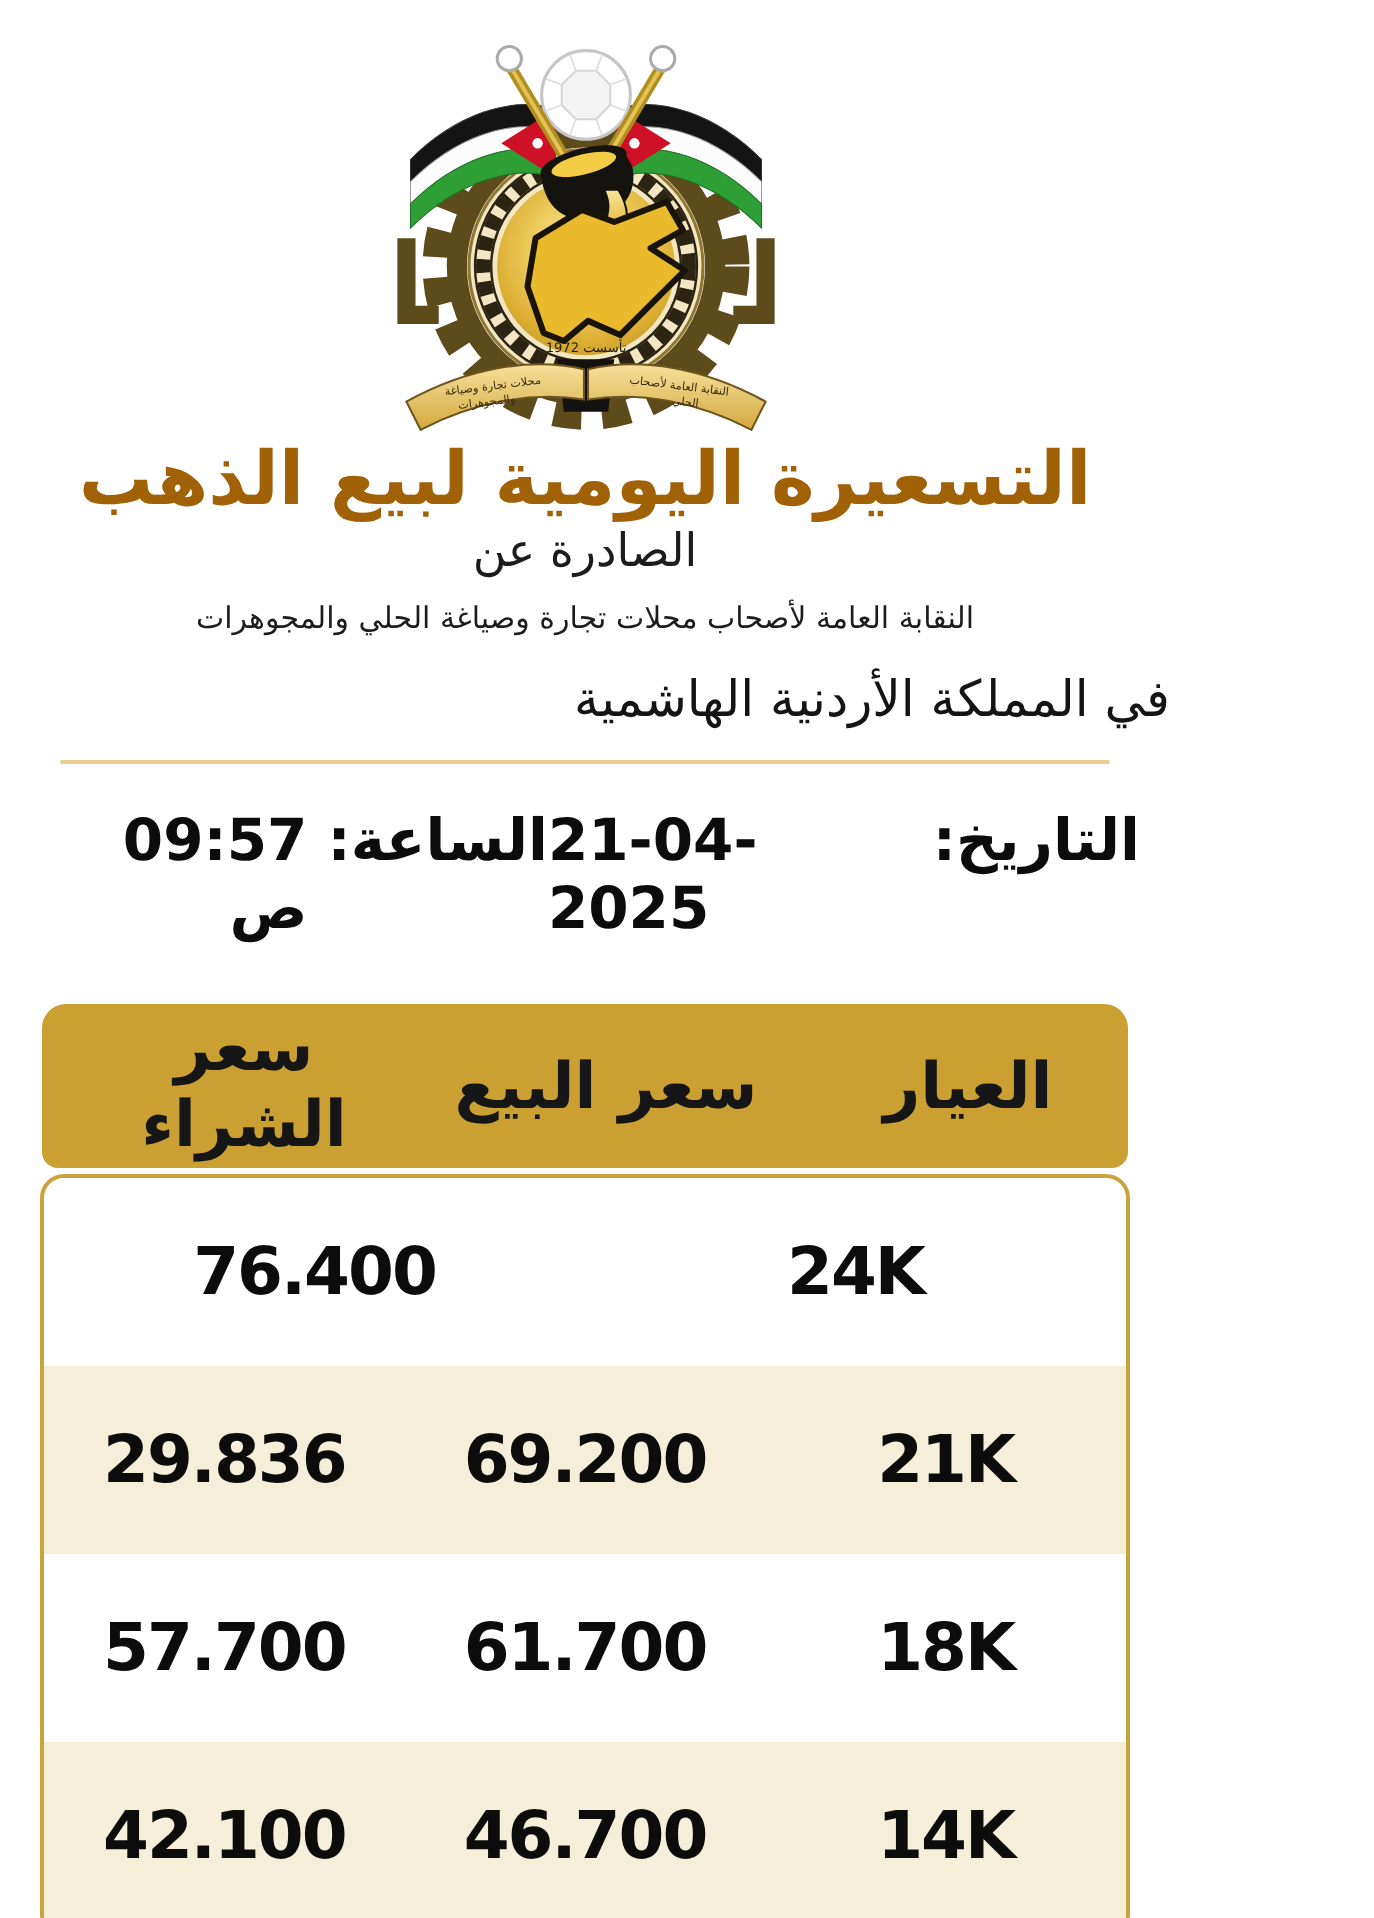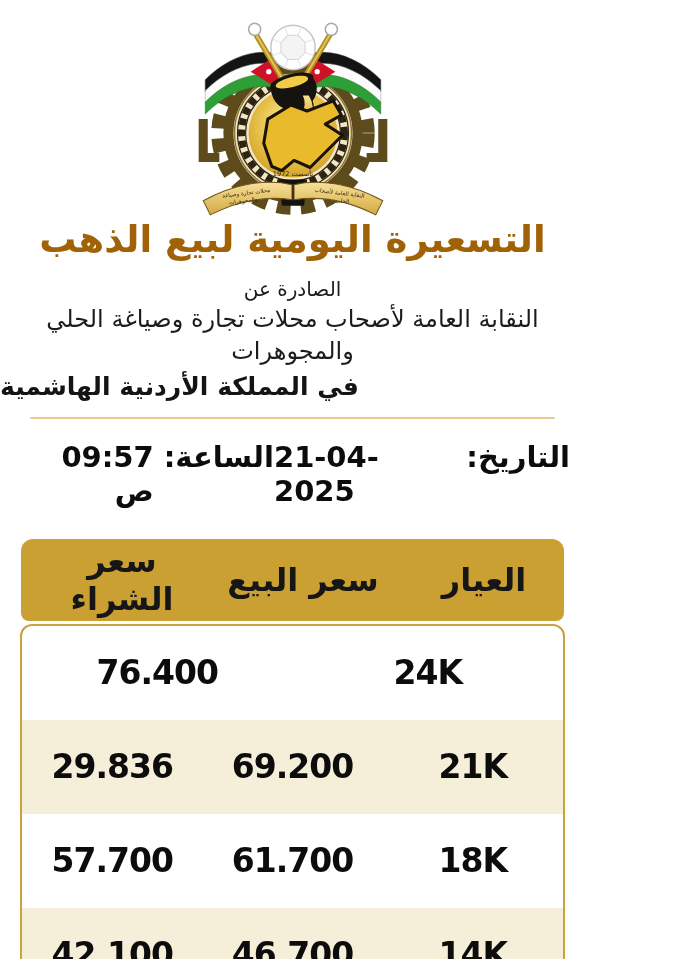--- a/index.html
+++ b/index.html
@@ -9,23 +9,23 @@
     overflow:hidden;
   }
   .page{width:585px;height:959px;position:relative;}
 
   .logo-wrap{display:flex;justify-content:center;padding-top:2px;}
 
   .title{
     direction:rtl;text-align:center;font-size:37px;font-weight:bold;
     color:#a16207;line-height:1.2;margin-top:2px;
   }
-  .issued{direction:rtl;text-align:center;font-size:20px;color:#1c1c1c;margin-top:14px;line-height:1.3;}
-  .org{direction:rtl;text-align:center;font-size:24px;color:#1c1c1c;margin-top:2px;line-height:1.3;}
-  .country{direction:rtl;text-align:left;font-size:25px;font-weight:bold;color:#141414;margin-top:3px;line-height:1.35;}
+  .issued{direction:rtl;text-align:center;font-size:23px;color:#1c1c1c;line-height:1.3;}
+  .org{direction:rtl;text-align:center;font-size:15px;color:#1c1c1c;margin-top:8px;line-height:1.3;}
+  .country{direction:rtl;text-align:right;font-size:25px;font-weight:normal;color:#141414;margin-top:13px;line-height:1.35;}
 
   .divider{height:2px;background:#E8CD8D;margin:13px 30px 0 30px;border-radius:1px;}
 
   .meta-row{
     display:flex;direction:rtl;justify-content:space-between;align-items:center;
     padding:0 15px;margin-top:21px;font-size:29px;font-weight:bold;color:#0c0c0c;
   }
   .meta-item{display:inline-flex;direction:rtl;gap:10px;align-items:baseline;}
 
   .price-header{

